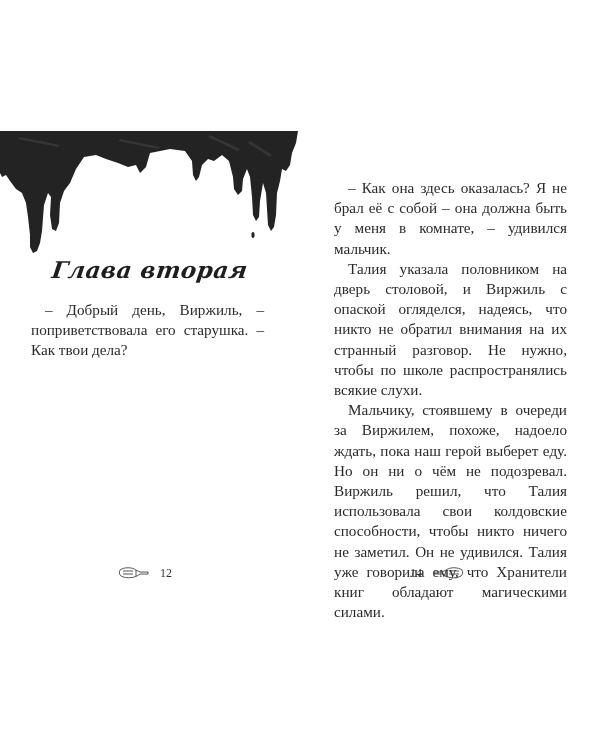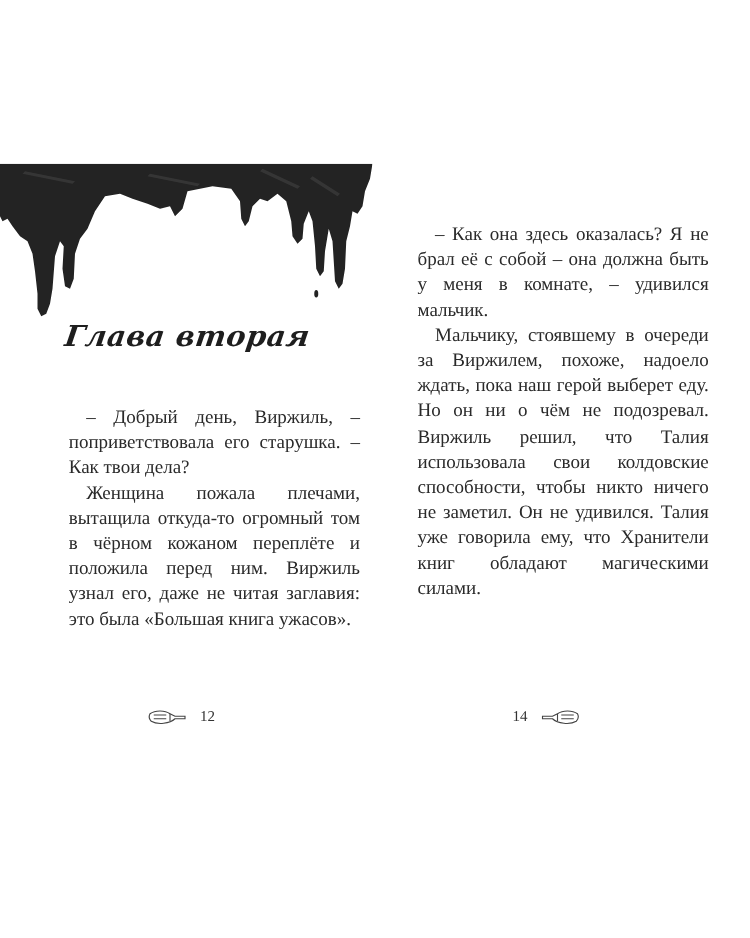--- a/index.html
+++ b/index.html
@@ -14,59 +14,59 @@
     .chapter-title {
       position: absolute; left: 0; width: 300px; top: 256px; text-align: center;
       font-family: "DejaVu Serif", serif; font-style: italic; font-weight: bold;
       font-size: 23px; color: #1e1e1e; letter-spacing: 0.5px;
       transform: skewX(-8deg);
     }
     .text {
       position: absolute; font-size: 15.2px; line-height: 20.2px; text-align: justify;
       hyphens: manual;
     }
-    .text-left { left: 31px; top: 324px; width: 233px; margin-left: 24px; }
+    .text-left { left: 31px; top: 300px; width: 233px; }
     .text-right { left: 15px; top: 178px; width: 233px; margin-left: 19px; }
     .text p { margin: 0; text-indent: 14px; text-align-last: left; }
-    .folio { position: absolute; top: 566px; font-size: 12px; color: #333; display: flex; align-items: flex-end; gap: 10px; }
+    .folio { position: absolute; top: 566px; font-size: 12px; color: #333; display: flex; align-items: flex-start; gap: 10px; }
     .folio-left { left: 118px; }
     .folio-right { left: 110px; }
     .hand { width: 32px; height: 14px; }
   </style>
 </head>
 <body>
 
 <div class="page page-left">
   <svg class="drip" viewBox="0 0 298 130" preserveAspectRatio="none">
     <path fill="#232323" d="M0,0 L298,0 L296,12 L292,22 L290,34 L286,40 L282,38 L280,50 L277,62 L276,84 L274,96 L271,100 L268,94 L267,78 L266,62 L263,52 L260,70 L259,86 L256,90 L253,84 L252,66 L250,46 L247,38 L243,48 L242,60 L238,64 L234,58 L233,46 L229,30 L222,24 L214,30 L208,28 L202,34 L199,46 L196,50 L193,44 L192,30 L185,20 L170,18 L150,22 L146,36 L140,42 L136,34 L128,36 L118,32 L106,28 L96,24 L84,26 L76,38 L70,52 L64,60 L60,72 L59,92 L56,100 L52,98 L50,84 L51,66 L48,62 L44,74 L42,100 L40,112 L37,120 L33,122 L30,116 L30,104 L28,86 L26,72 L22,62 L16,58 L10,50 L6,44 L2,46 L0,42 Z"></path>
     <ellipse cx="253" cy="104" rx="1.6" ry="3" fill="#232323"></ellipse>
     <path fill="#5a5a5a" opacity="0.35" d="M20,6 L60,14 L58,16 L18,8 Z M120,8 L160,16 L158,18 L118,10 Z M210,4 L240,18 L238,20 L208,6 Z M250,10 L272,24 L270,26 L248,12 Z"></path>
   </svg>
 
   <div class="chapter-title">Глава вторая</div>
 
   <div class="text text-left">
     <p>– Добрый день, Виржиль, – поприветствовала его старушка. – Как твои дела?</p>
-    <p>Женщина пожала плечами, вытащила откуда-то огромный том в чёрном кожаном переплёте и положила перед ним. Виржиль узнал его, даже не читая заглавия: это была «Большая книга ужасов».</p>
   </div>
 
   <div class="folio folio-left">
     <svg class="hand" viewBox="0 0 32 14">
       <g fill="none" stroke="#444" stroke-width="0.9">
         <path d="M2,4 C6,1 14,1 18,4 L22,6 L30,6 L30,8 L22,8 C18,12 8,13 3,10 C1,8 1,6 2,4 Z"></path>
         <path d="M5,5 L15,5 M5,8 L15,8 M18,4 L18,10"></path>
       </g>
     </svg>
     <span>12</span>
   </div>
 </div>
 
 <div class="page page-right">
   <div class="text text-right">
     <p>– Как она здесь оказалась? Я не брал её с собой – она должна быть у меня в комнате, – удивился мальчик.</p>
+    <p>Талия указала половником на дверь столовой, и Виржиль с опаской огляделся, надеясь, что никто не обратил внимания на их странный разговор. Не нужно, чтобы по школе распространялись всякие слухи.</p>
     <p>Мальчику, стоявшему в очереди за Виржилем, похоже, надоело ждать, пока наш герой выберет еду. Но он ни о чём не подозревал. Виржиль решил, что Талия использовала свои колдовские способности, чтобы никто ничего не заметил. Он не удивился. Талия уже говорила ему, что Хранители книг обладают магическими силами.</p>
   </div>
 
   <div class="folio folio-right">
     <span>14</span>
     <svg class="hand" viewBox="0 0 32 14" style="transform: scaleX(-1);">
       <g fill="none" stroke="#444" stroke-width="0.9">
         <path d="M2,4 C6,1 14,1 18,4 L22,6 L30,6 L30,8 L22,8 C18,12 8,13 3,10 C1,8 1,6 2,4 Z"></path>
         <path d="M5,5 L15,5 M5,8 L15,8 M18,4 L18,10"></path>
       </g>

